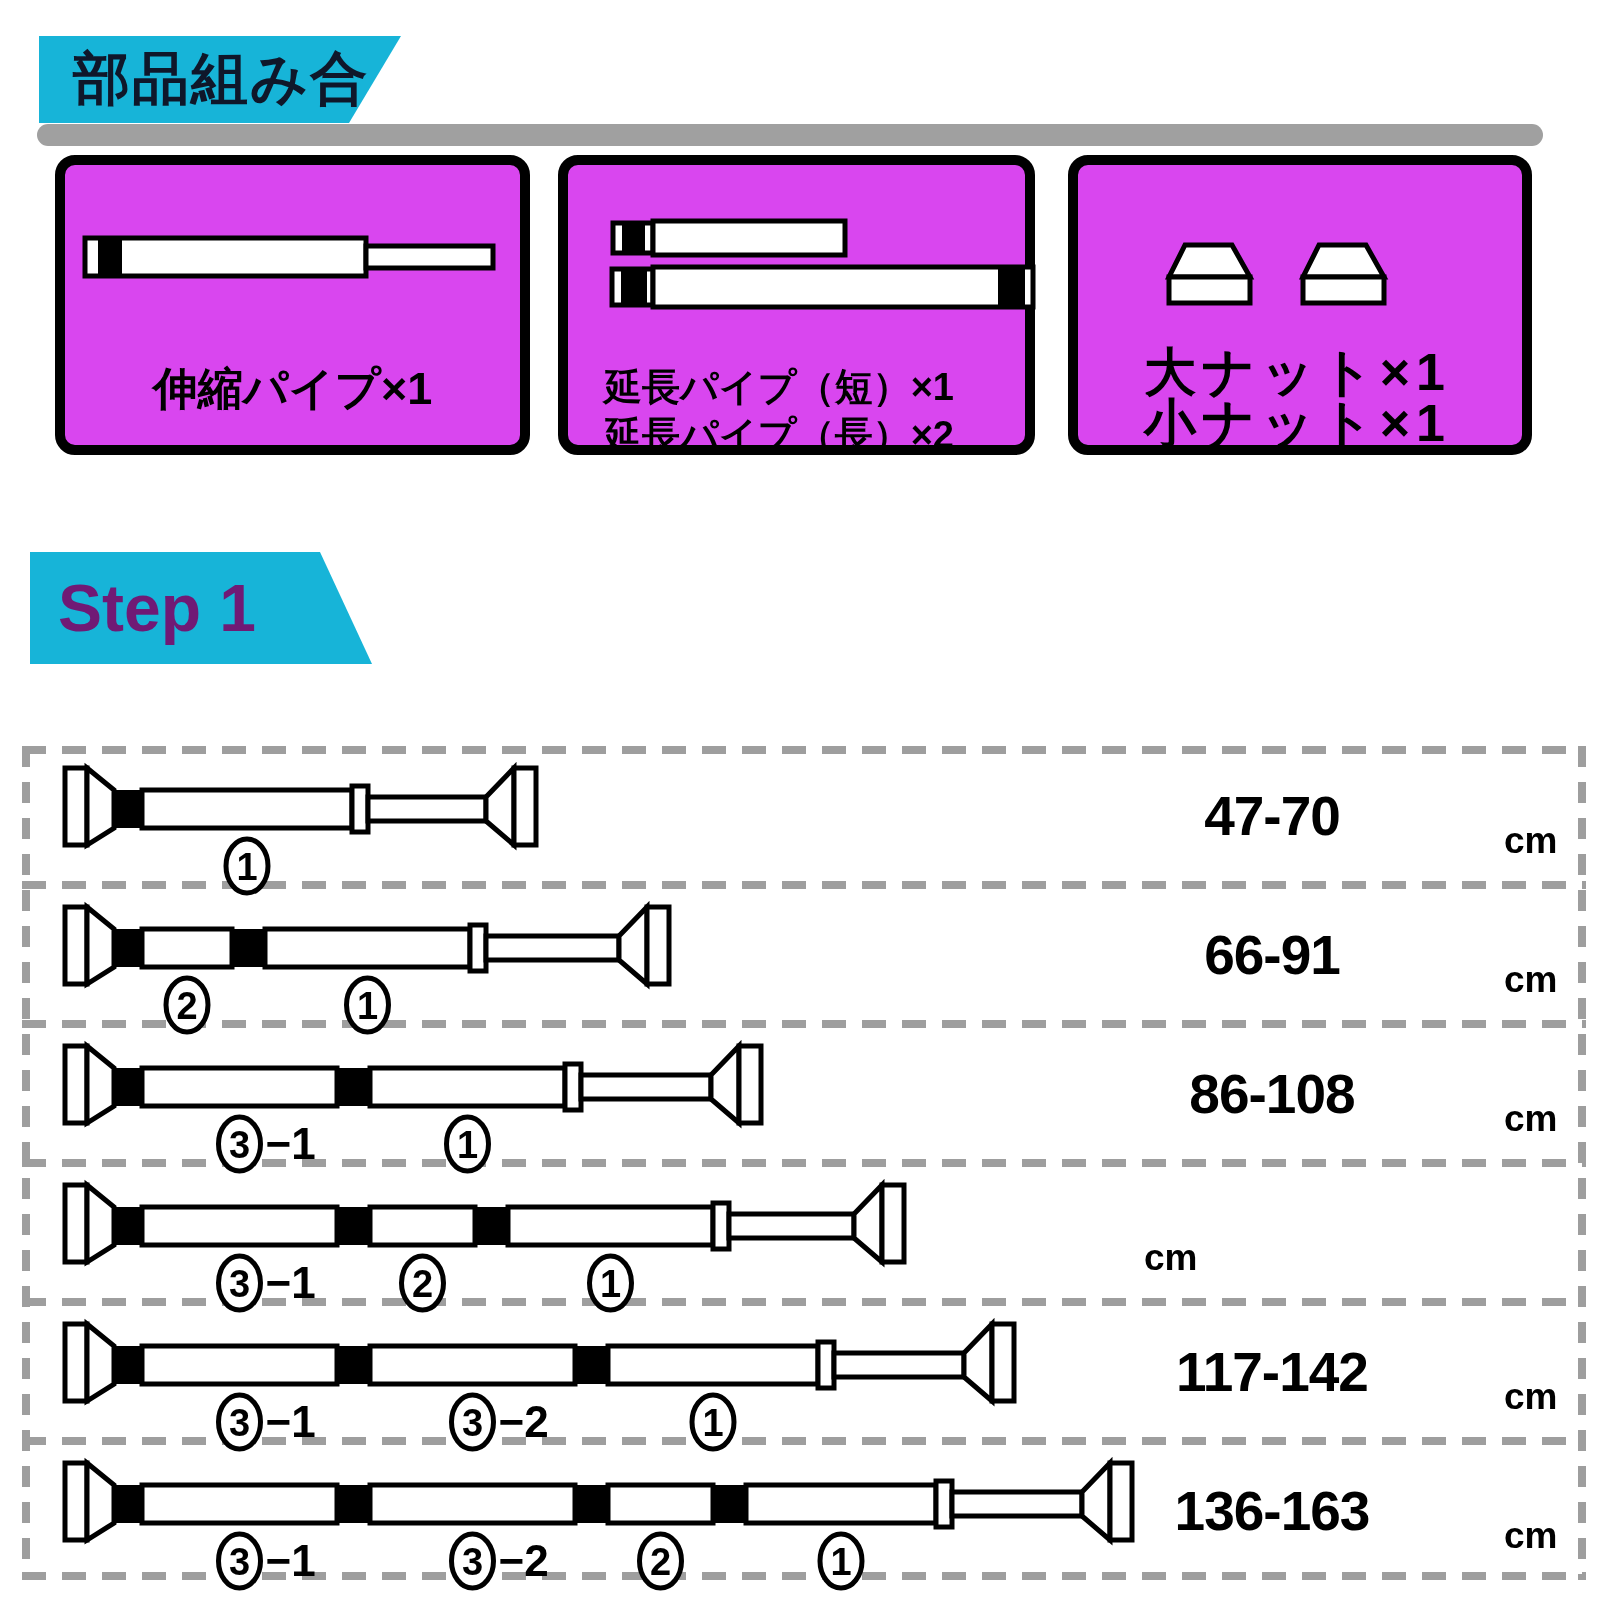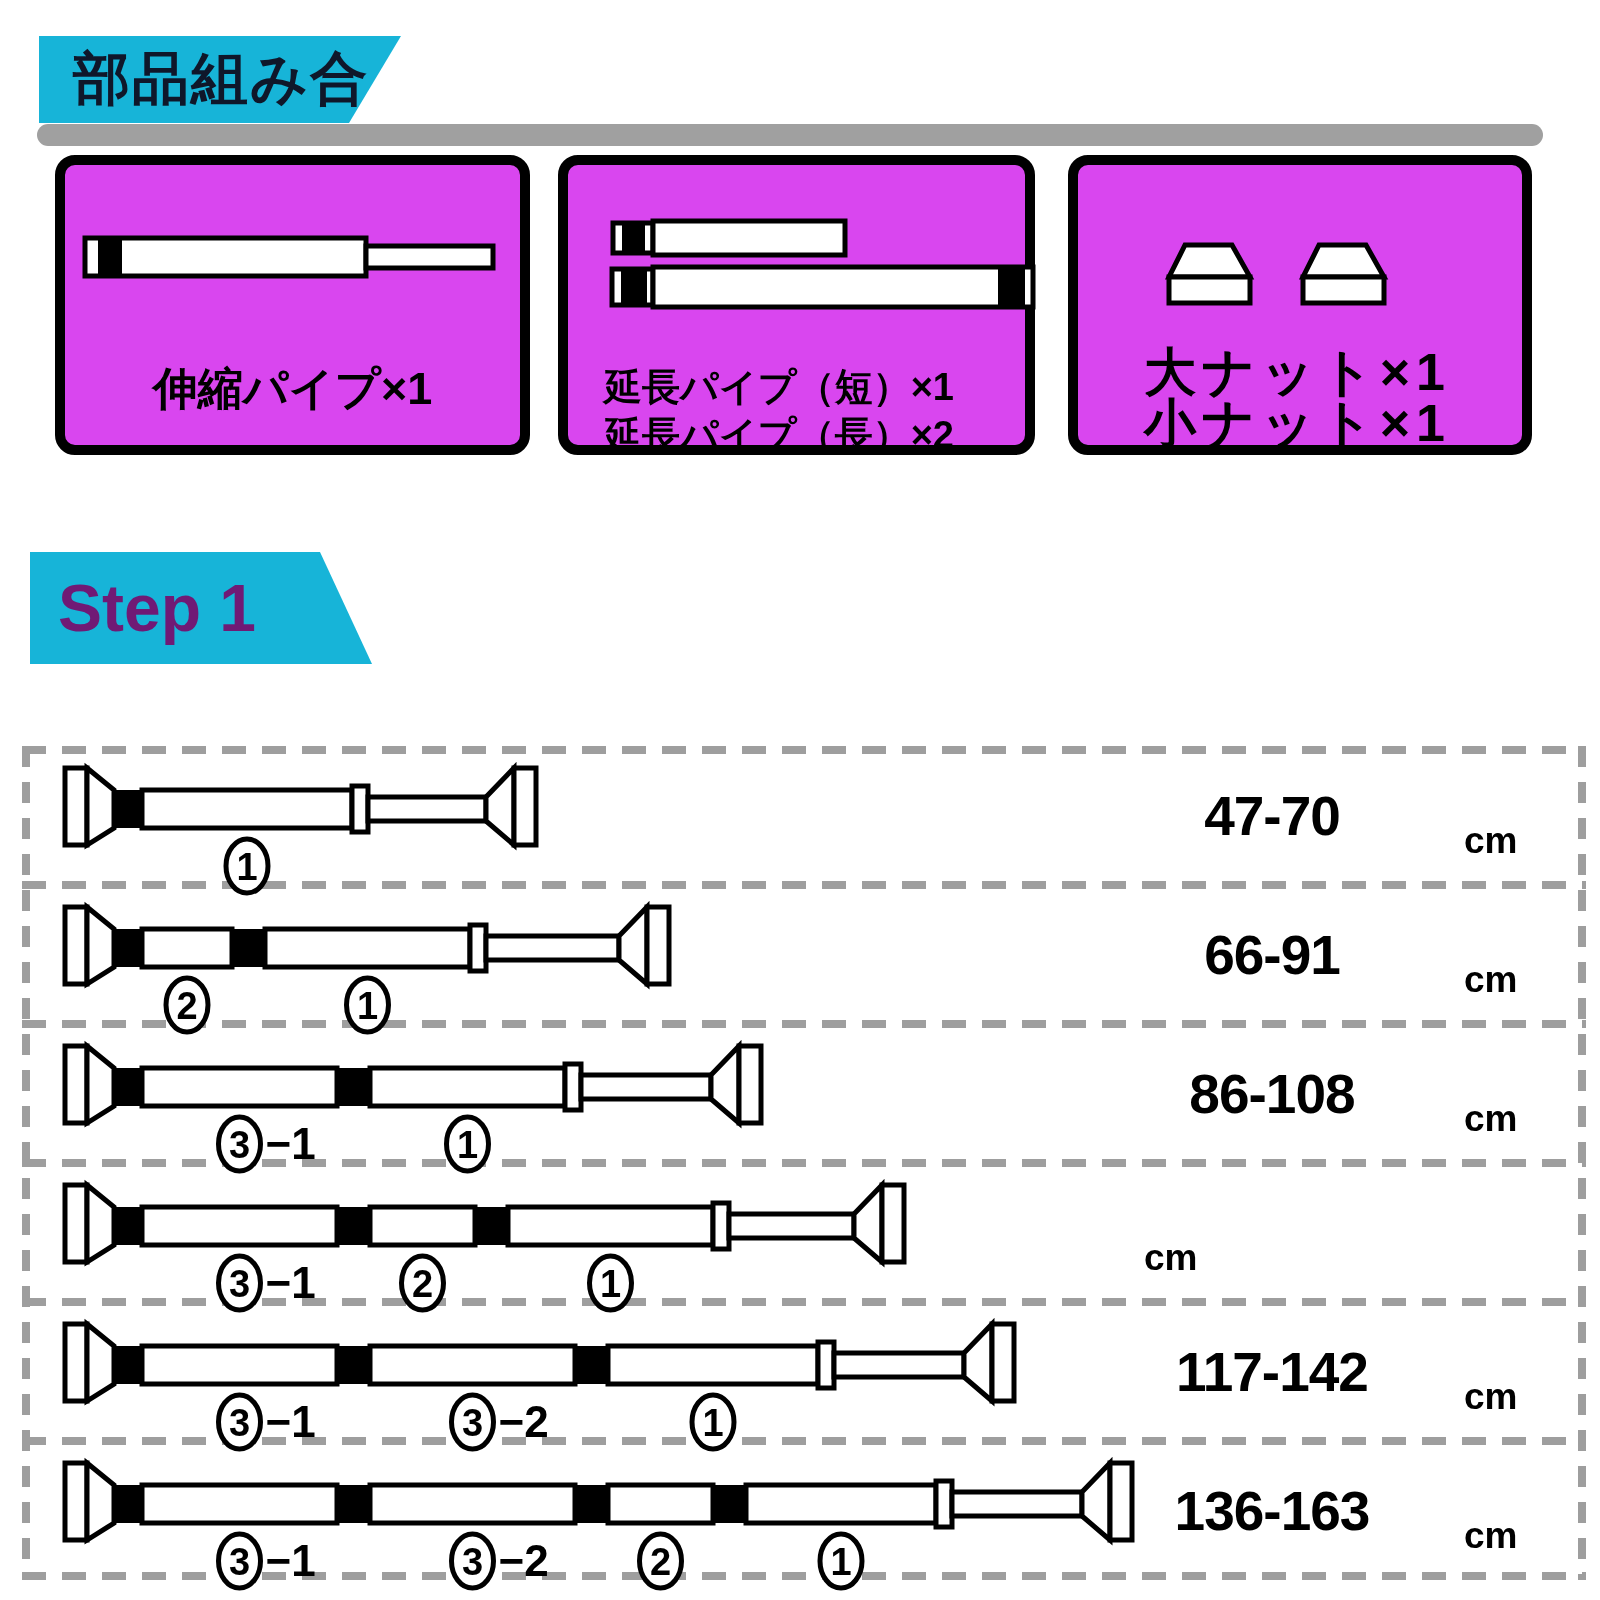--- a/index.html
+++ b/index.html
@@ -75,21 +75,21 @@
     background:repeating-linear-gradient(180deg,var(--dash-gray) 0 21px,transparent 21px 36px);
   }
   .combo-row{position:absolute;left:0;width:100%;height:139px;}
   .rod-svg{position:absolute;left:0;top:0;overflow:visible;}
   .rod-svg .pipe{fill:#fff;stroke:var(--ink);stroke-width:5px;}
   .rod-svg .ink{fill:var(--ink);stroke:none;}
   .rod-svg ellipse{fill:#fff;stroke:var(--ink);stroke-width:5px;}
   .rod-svg text{font-family:"Liberation Sans","DejaVu Sans",sans-serif;font-weight:bold;fill:var(--ink);}
   .len-wrap{
     position:absolute;left:1090px;top:0;width:470px;height:139px;
-    display:flex;align-items:center;
+    display:flex;align-items:center;gap:40px;
   }
   .len-num{
     display:inline-block;width:320px;text-align:center;
     font-size:55px;font-weight:bold;letter-spacing:-1px;
   }
   .len-unit{
     display:inline-block;margin-left:32px;font-size:37px;font-weight:bold;
     position:relative;top:3px;margin-top:44px;
   }
 </style>

